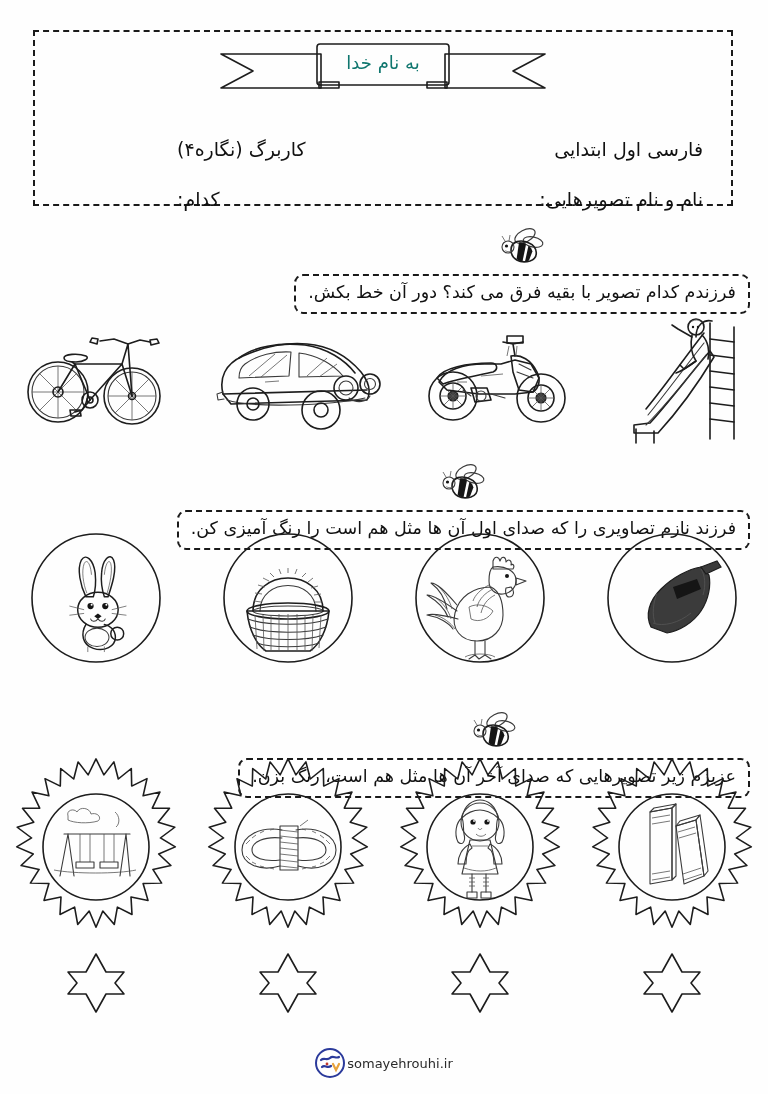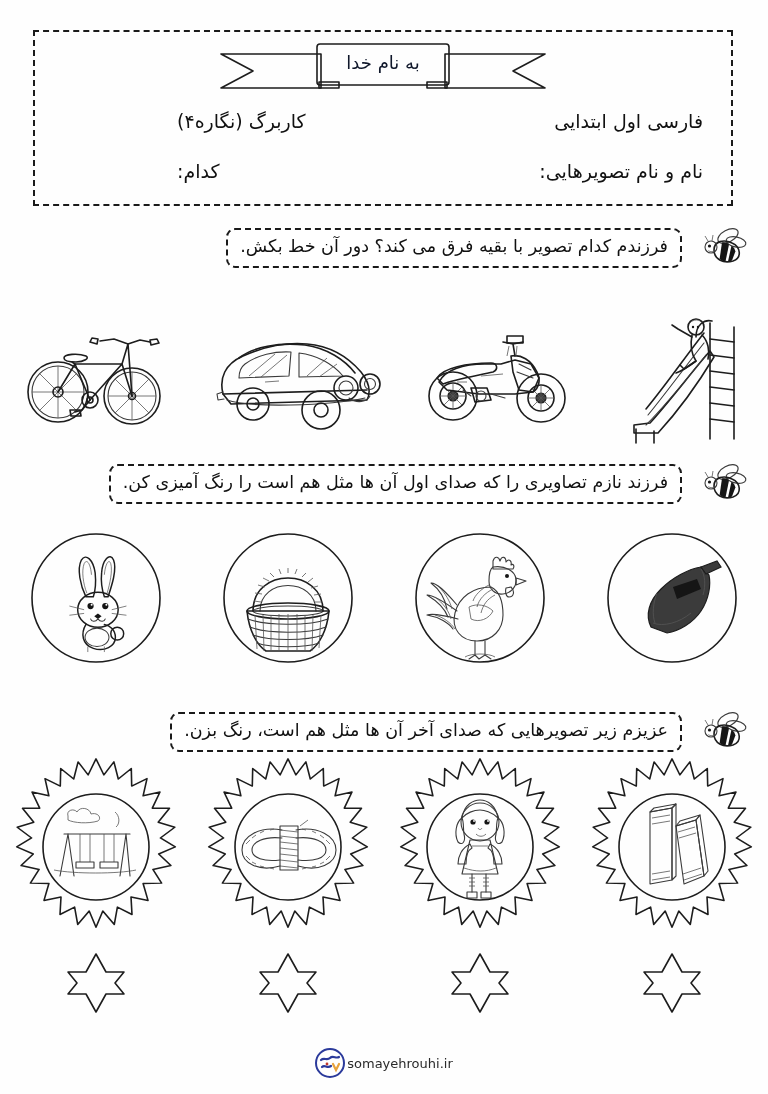--- a/index.html
+++ b/index.html
@@ -43,48 +43,50 @@
   }
   .banner svg { display: block; }
   .banner-text {
     position: absolute;
     left: 0; right: 0;
     top: 12px;
     text-align: center;
     font-size: 18px;
     font-family: "DejaVu Sans", "Liberation Sans", sans-serif;
     letter-spacing: 0.5px;
-    color: #0f172a;
+    color: #0f766e;
   }
 
   .hdr-row {
     position: absolute;
     left: 22px;
     right: 22px;
     display: flex;
     justify-content: space-between;
     align-items: baseline;
     direction: rtl;
   }
   .hdr-row.r1 { top: 78px; }
   .hdr-row.r2 { top: 128px; }
   .hdr-cell {
     font-size: 19px;
     white-space: nowrap;
+    margin-top: 28px;
   }
   .hdr-cell.left-col { margin-left: 120px; }
   .hdr-cell.right-col { margin-right: 6px; text-align: right; }
 
   
   .instr {
     position: absolute;
     display: flex;
+    flex-direction: column;
     align-items: center;
     direction: rtl;
-    gap: 18px;
+    gap: 6px;
   }
   .instr .bubble {
     border: 2px dashed #1a1a1a;
     border-radius: 9px;
     padding: 6px 12px 8px 12px;
     font-size: 17.5px;
     line-height: 1.25;
     white-space: nowrap;
     background: #fff;
     box-sizing: border-box;

